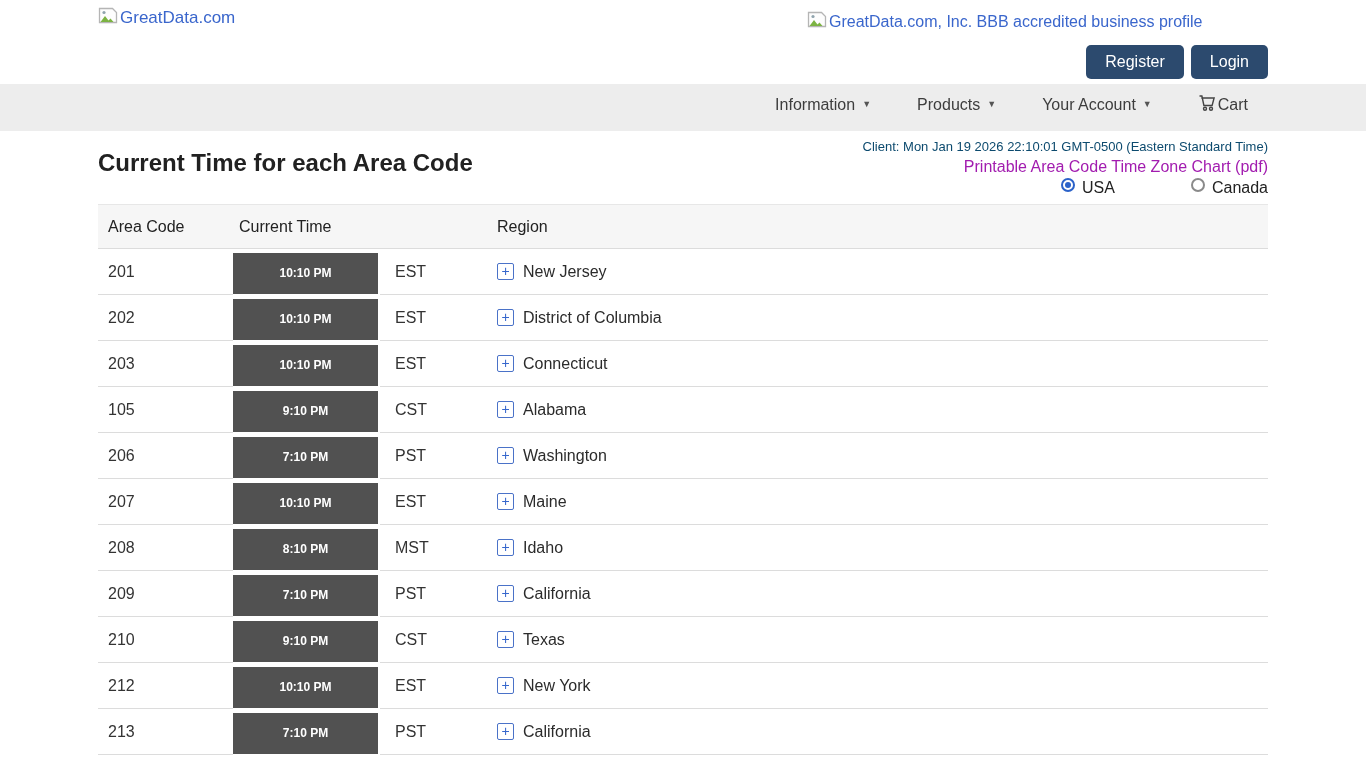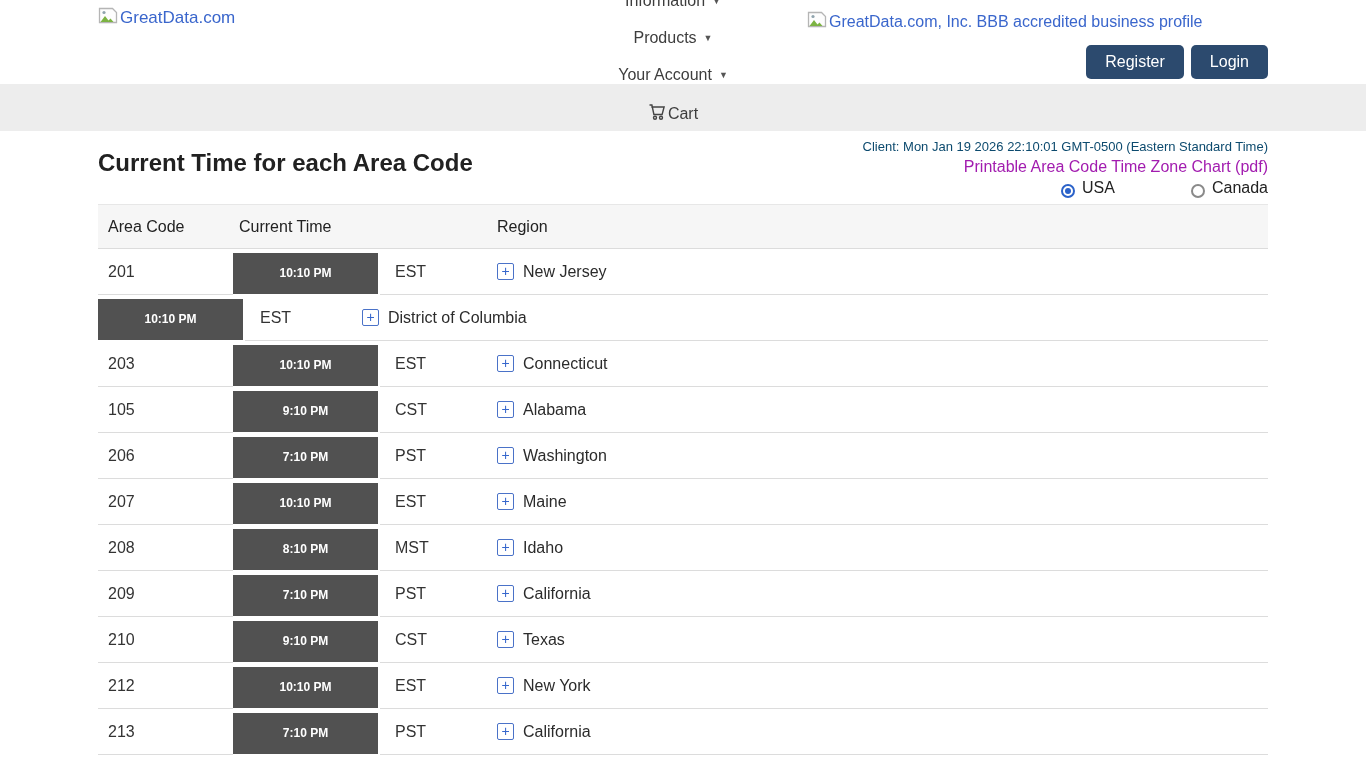--- a/index.html
+++ b/index.html
@@ -14,35 +14,35 @@
   .broken-img { margin-right:2px; display:inline-block; }
   .bbb-link { position:absolute; left:709px; top:11px; display:flex; align-items:center;
     color:#3a66cc; font-size:16px; text-decoration:none; cursor:pointer; }
   .auth-buttons { position:absolute; right:0; top:45px; display:flex; gap:7px; }
   .btn-navy { background:#2c4a6e; color:#fff; border:none; border-radius:5px;
     font-size:16px; padding:8px 19px; font-family:Liberation Sans, sans-serif; cursor:pointer; }
 
   
   .navbar { background:#ededed; height:47px; }
   .navbar .container { height:41px; display:flex; justify-content:flex-end;
-    align-items:center; gap:19px; padding-right:20px;flex-direction:column; }
+    align-items:center; gap:46px; padding-right:20px; }
   .nav-item { display:flex; align-items:center; font-size:16px; color:#3d3d3d;
     cursor:pointer; }
   .caret { font-size:9px; color:#555; margin-left:7px; line-height:1; }
   .cart-icon { margin-right:1px; display:inline-block; }
 
   
   .content { padding-top:0; }
   .info-stack { text-align:right; padding-top:7px; }
   .client-line { font-size:13px; color:#0c4a6e; line-height:18px; }
   .printable-link { font-size:16px; color:#a21caf; line-height:21px; cursor:pointer;
     text-decoration:none; display:inline-block; }
   .country-line { font-size:16px; color:#222; line-height:20px; margin-top:1px;
     display:flex; justify-content:flex-end; align-items:center; gap:10px; }
-  .radio-group { display:flex; align-items:flex-end; gap:7px; margin-left:18px; cursor:pointer;padding-left:48px; }
+  .radio-group { display:flex; align-items:flex-start; gap:7px; margin-left:18px; cursor:pointer;padding-left:48px; }
   .radio { width:14px; height:14px; border-radius:50%; position:relative; display:inline-block; }
   .radio.on { border:2px solid #2b62c9; }
   .radio.on::after { content:""; position:absolute; left:2px; top:2px; width:6px; height:6px;
     border-radius:50%; background:#2b62c9; }
   .radio.off { border:2px solid #8a8a8a; background:#fff; }
   .page-title { position:absolute; left:0; top:18px; font-size:24px; font-weight:bold;
     color:#212121;text-align:center; }
 
   
   .ac-table { margin-top:6px; }
@@ -158,20 +158,21 @@
       <div class="time-block">10:10 PM</div>
     </div>
     <div class="c3">EST</div>
     <div class="c4">
       <span class="plus-box">+</span>
       <span class="region-name">New Jersey</span>
     </div>
   </div>
 
   <div class="t-row">
+    <div class="c1">202</div>
     <div class="c2">
       <div class="time-block">10:10 PM</div>
     </div>
     <div class="c3">EST</div>
     <div class="c4">
       <span class="plus-box">+</span>
       <span class="region-name">District of Columbia</span>
     </div>
   </div>
 

